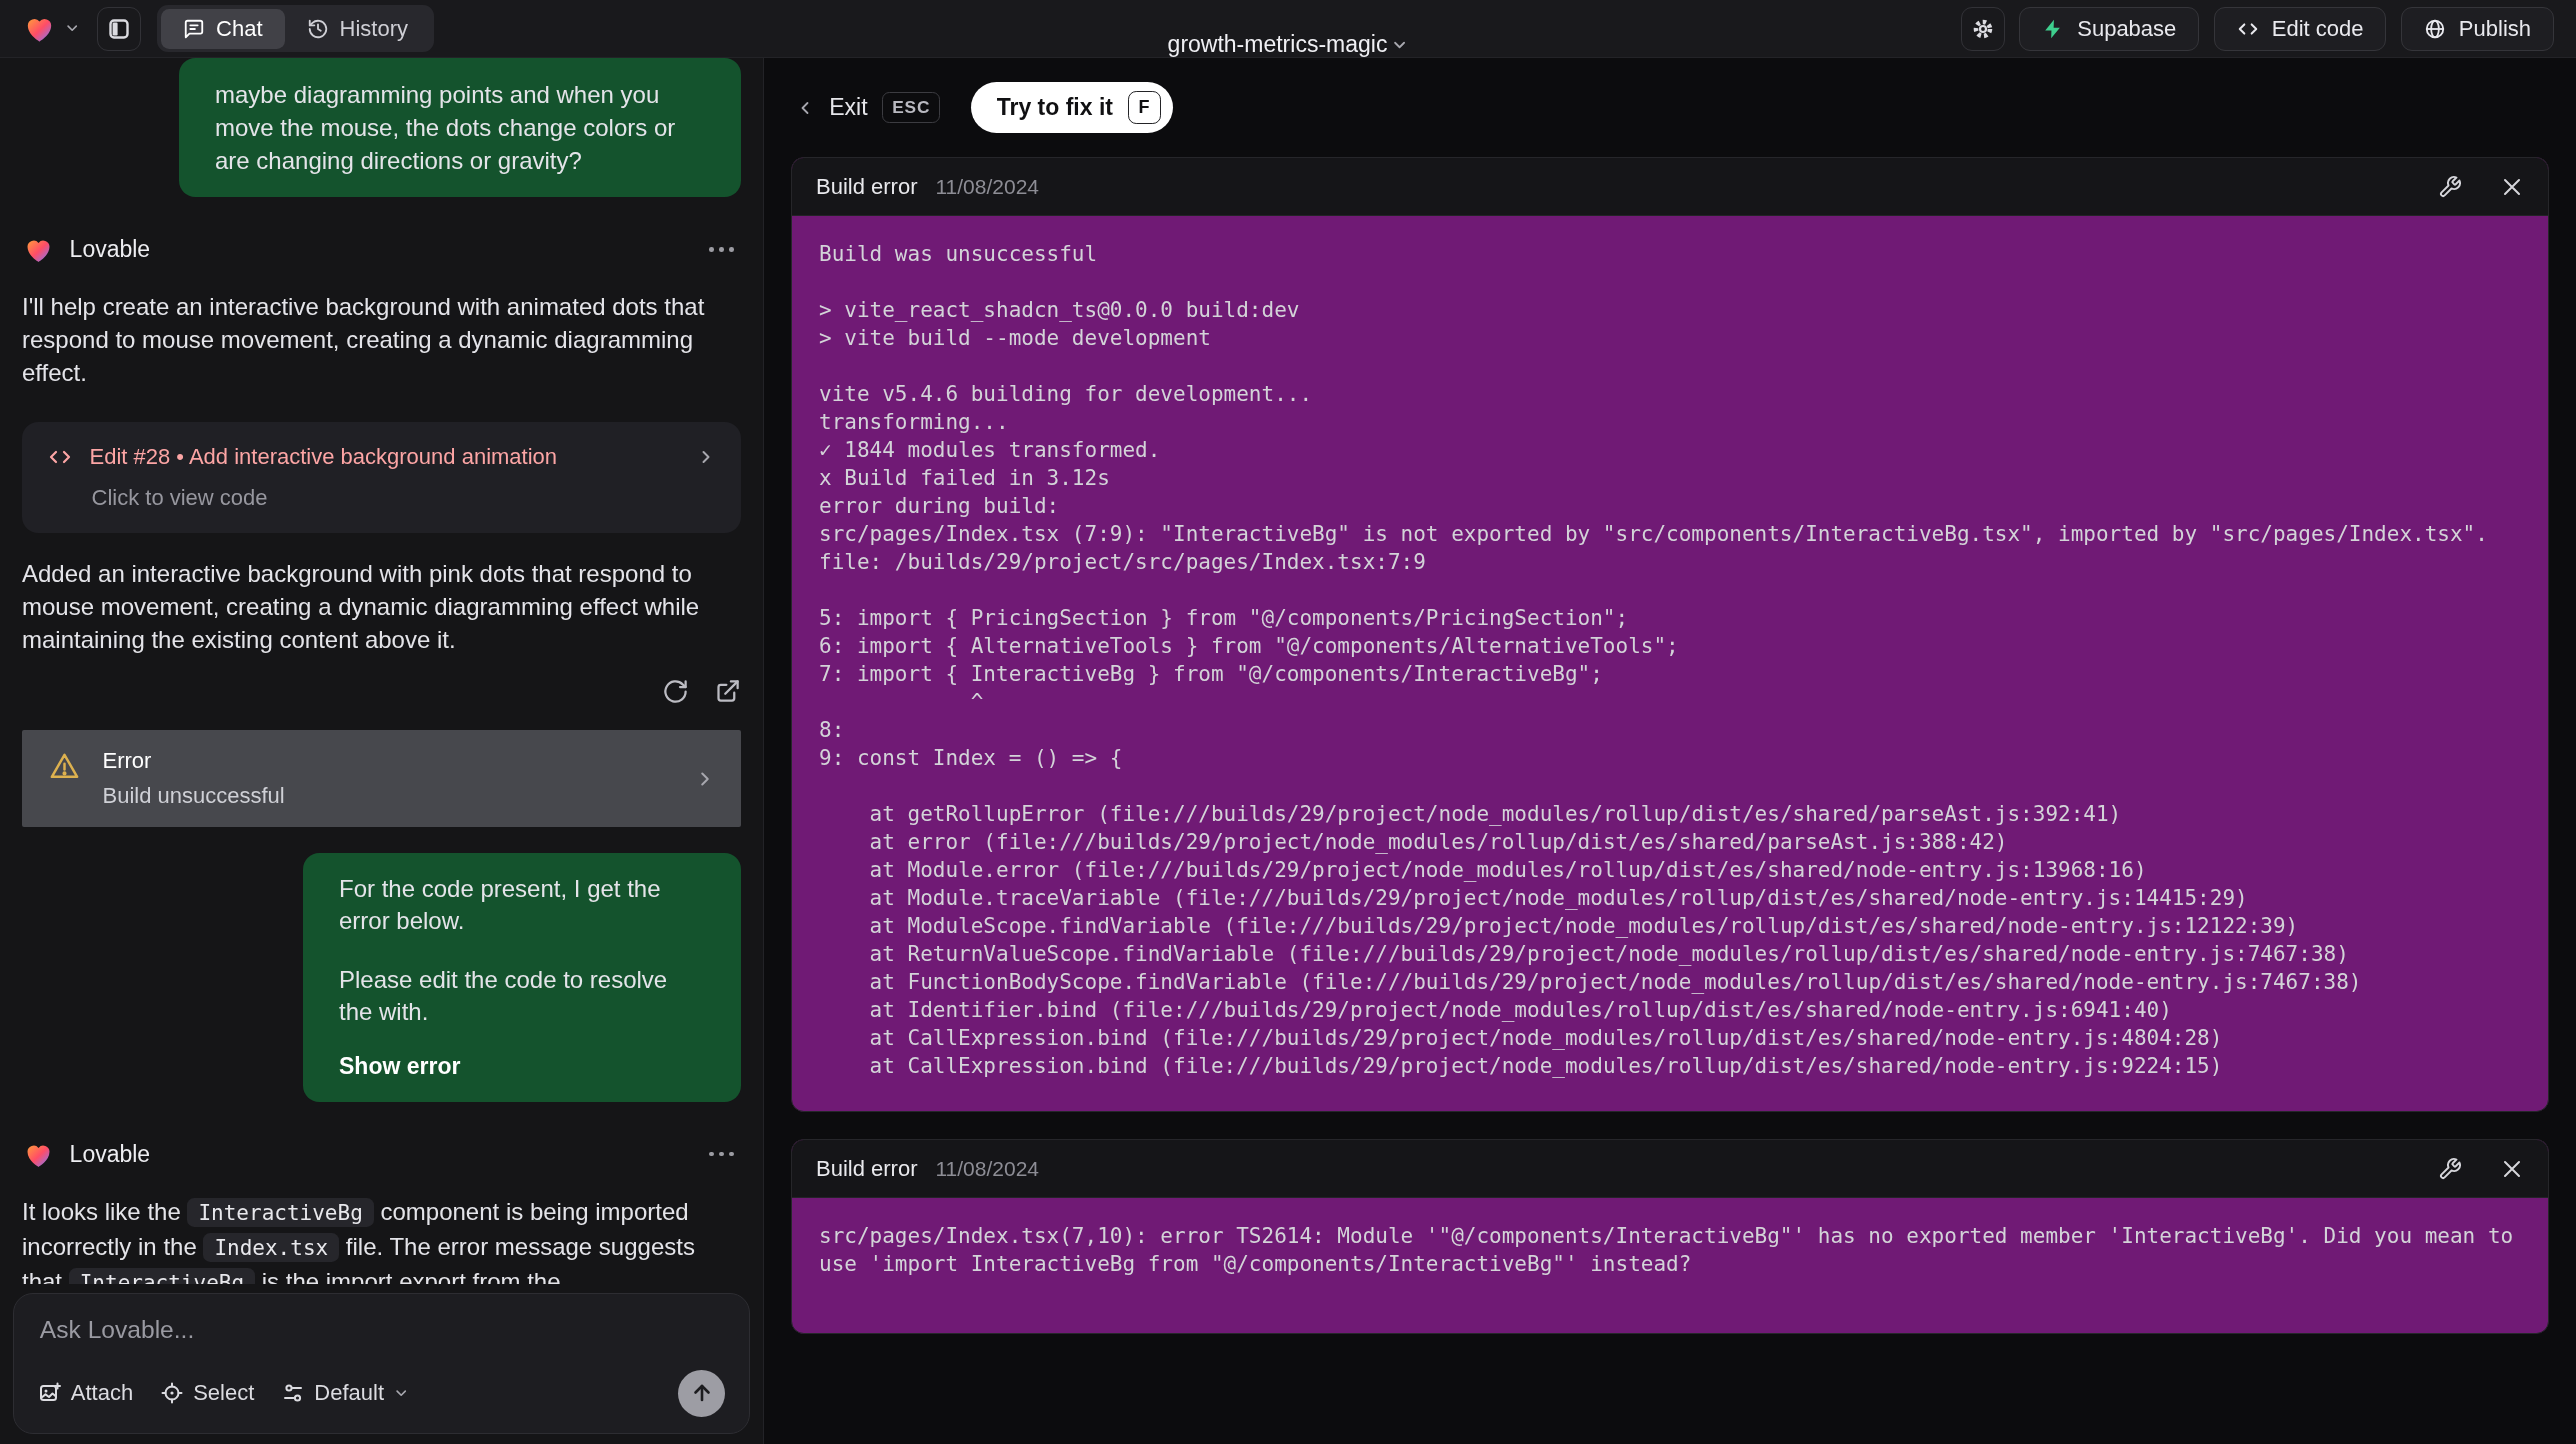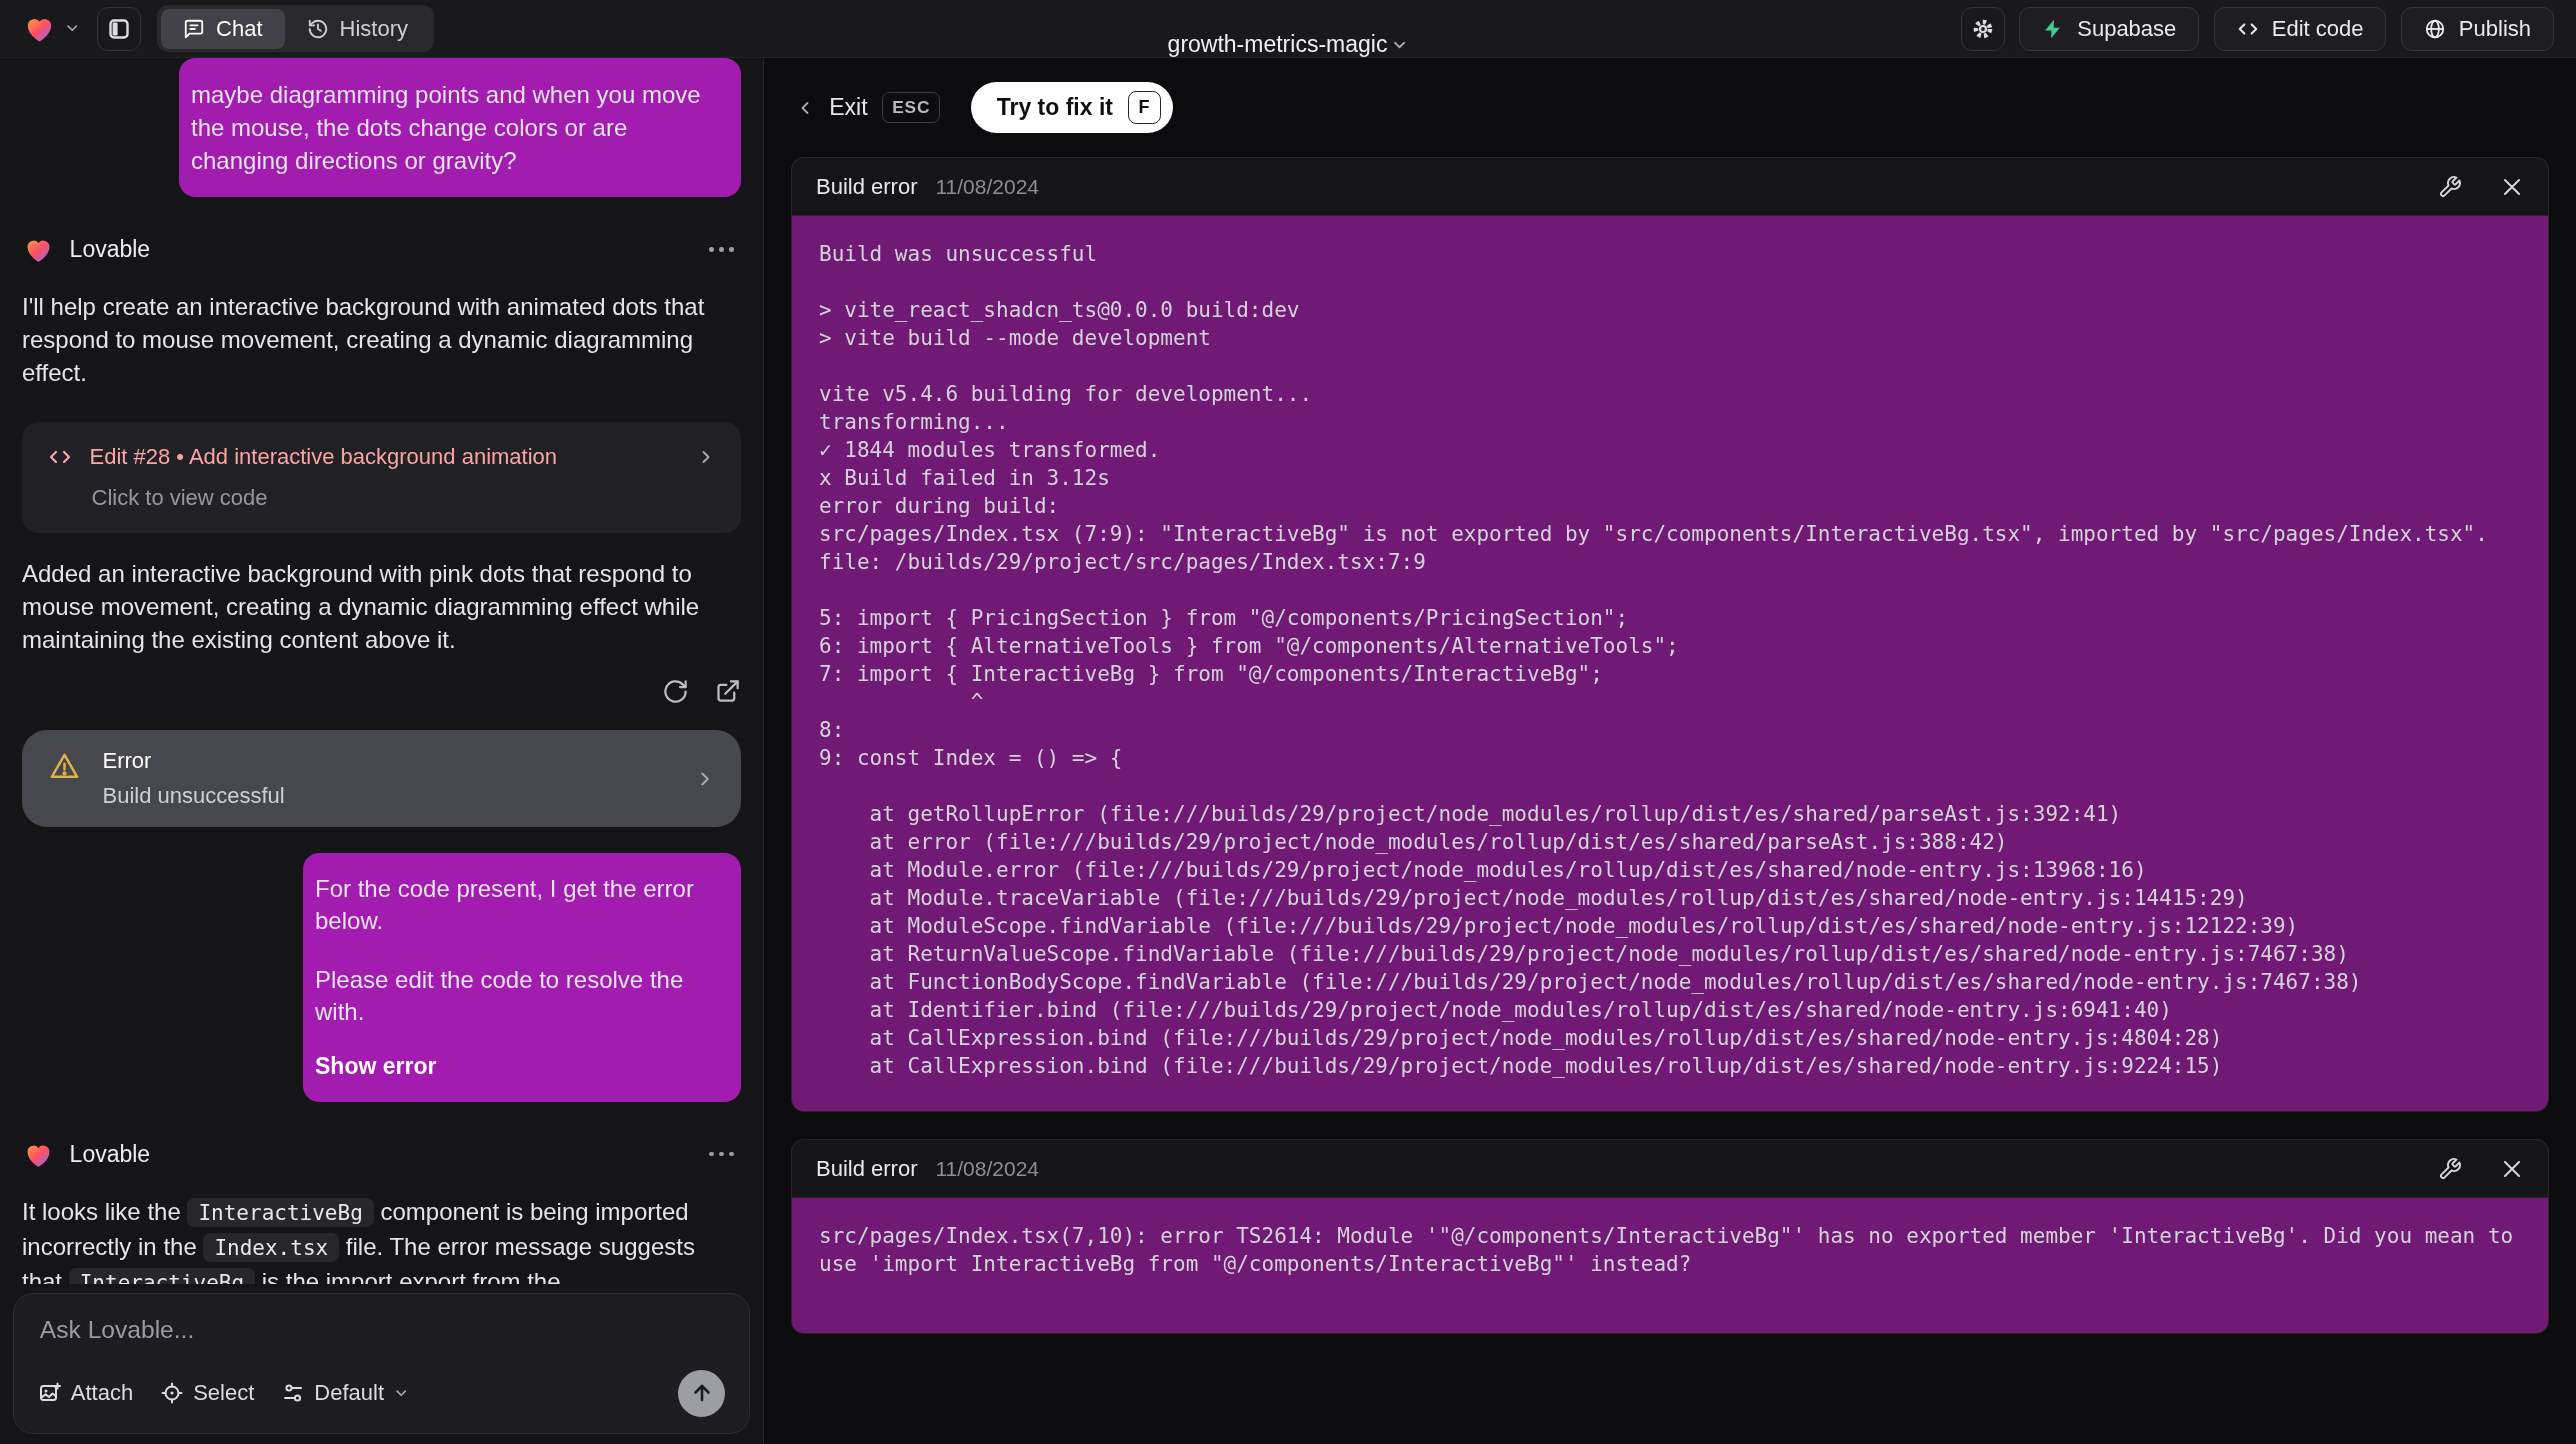--- a/index.html
+++ b/index.html
@@ -26,39 +26,39 @@
           border-radius:11px; height:44px; padding:0 22px; font-size:22px; color:#e9e9ee; }
   .supa-green { color:#3ecf8e; }
 
   
   .main { flex:1; display:flex; min-height:0; }
 
   
   .chat { width:764px; flex:0 0 764px; display:flex; flex-direction:column; background:#151517;
           border-right:0.9px solid #232327; min-height:0; }
   .chat-scroll { flex:1; overflow:hidden; padding:0 22px; }
-  .bubble { background:#a21caf; border-radius:16.4px; padding:20px 12px; font-size:24px; line-height:33px; color:#e4e4e9; }
+  .bubble { background:#14532d; border-radius:16.4px; padding:20px 36px; font-size:24px; line-height:33px; color:#e4e4e9; }
   .bubble-user1 { margin-left:157px; }
   .bubble-user2 { margin-left:281px; margin-top:25.5px; line-height:32px; }
   .bubble-user2 .para + .para { margin-top:27px; }
   .show-error { margin-top:22px; font-weight:700; color:#ffffff; font-size:23px; }
   .lov-head { display:flex; align-items:center; gap:14.6px; margin-top:36px; }
   .lov-name { font-size:23px; color:#eeeef2; }
   .more-dots { margin-left:auto; display:flex; gap:5.5px; padding:7.3px; }
   .more-dots i { width:4.6px; height:4.6px; border-radius:50%; background:#9c9ca3; }
   .msg-p { margin:24px 0 0; font-size:24px; line-height:33px; color:#e4e4e9; }
   .icode { font-family:"DejaVu Sans Mono", monospace; font-size:21px; background:#26262b;
            border-radius:7.3px; padding:2.7px 11px; color:#e8e8ec; }
   .edit-card { margin-top:33px; background:#202025; border-radius:16.4px; padding:22px 25.5px;
                display:flex; flex-direction:column; gap:14.6px; }
   .edit-row { display:flex; align-items:center; gap:18px; font-size:22px; color:#fca5a5; }
   .edit-sub { margin-left:44px; font-size:22px; color:#97979f; }
   .grow { flex:1; }
   .actions-row { display:flex; justify-content:flex-end; gap:25.5px; margin-top:22px; color:#bcbcc3; }
-  .err-sel { margin-top:25.5px; background:#47484d; border-radius:25px; padding:18px 25.5px;
+  .err-sel { margin-top:25.5px; background:#47484d; border-radius:2px; padding:18px 25.5px;
              display:flex; align-items:center; gap:22px; }
   .err-sel-txt { display:flex; flex-direction:column; gap:9px; }
   .err-sel-title { font-size:22px; color:#ffffff; }
   .err-sel-sub { font-size:22px; color:#cfd0d6; }
   .warn { color:#ddb14f; align-self:flex-start; margin-top:1.8px; }
 
   
   .composer { flex:0 0 auto; margin:9px 12.8px 11px; background:#1d1d21; border:0.9px solid #2d2d32;
               border-radius:20px; padding:20px 24px 16.4px; display:flex; flex-direction:column; gap:20px; }
   .composer textarea { background:transparent; border:none; outline:none; resize:none; height:36px;

